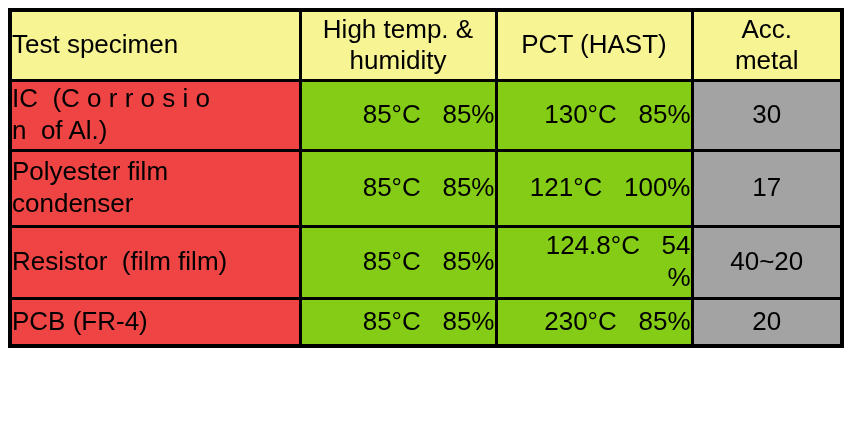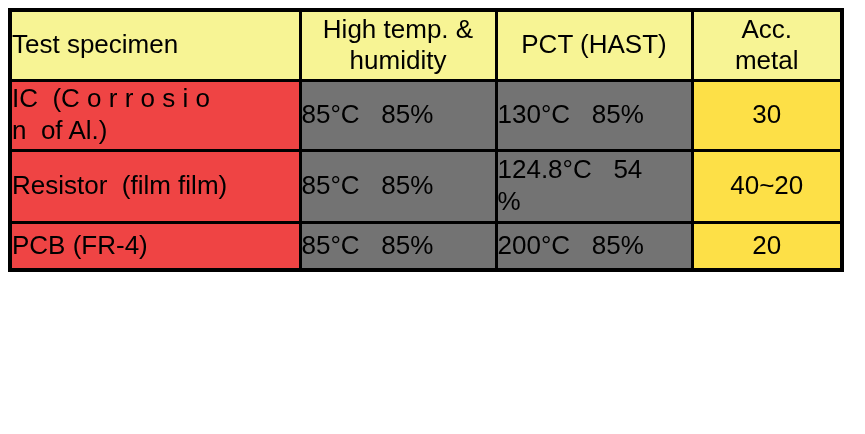--- a/index.html
+++ b/index.html
@@ -42,25 +42,25 @@
   }
   .c-head-left {
     background: #F7F494;
     text-align: left;
   }
   .c-specimen {
     background: #ef4444;
     text-align: left;
   }
   .c-val {
-    background: #737373;
-    text-align: left;
+    background: #84cc16;
+    text-align: right;
   }
   .c-acc {
-    background: #fde047;
+    background: #a3a3a3;
     text-align: center;
   }
   .c-specimen, .c-head-left { padding-left: 9px; padding-right: 4px; }
   .line {
     white-space: pre-wrap;
     font-size: 26px;
     line-height: 1.22;
   }
 </style>
 </head>
@@ -102,20 +102,35 @@
         </td>
         <td class="c-val">
           <div class="line">130°C   85%</div>
         </td>
         <td class="c-acc">
           <div class="line">30</div>
         </td>
       </tr>
 
 
+      <tr class="r-poly">
+        <td class="c-specimen">
+          <div class="line">Polyester film</div>
+          <div class="line">condenser</div>
+        </td>
+        <td class="c-val">
+          <div class="line">85°C   85%</div>
+        </td>
+        <td class="c-val">
+          <div class="line">121°C   100%</div>
+        </td>
+        <td class="c-acc">
+          <div class="line">17</div>
+        </td>
+      </tr>
 
       <tr class="r-res">
         <td class="c-specimen">
           <div class="line">Resistor  (film film)</div>
         </td>
         <td class="c-val">
           <div class="line">85°C   85%</div>
         </td>
         <td class="c-val">
           <div class="line">124.8°C   54</div>
@@ -127,21 +142,21 @@
       </tr>
 
       <tr class="r-pcb">
         <td class="c-specimen">
           <div class="line">PCB (FR-4)</div>
         </td>
         <td class="c-val">
           <div class="line">85°C   85%</div>
         </td>
         <td class="c-val">
-          <div class="line">200°C   85%</div>
+          <div class="line">230°C   85%</div>
         </td>
         <td class="c-acc">
           <div class="line">20</div>
         </td>
       </tr>
     </tbody>
   </table>
 </div>
 
 </body></html>

